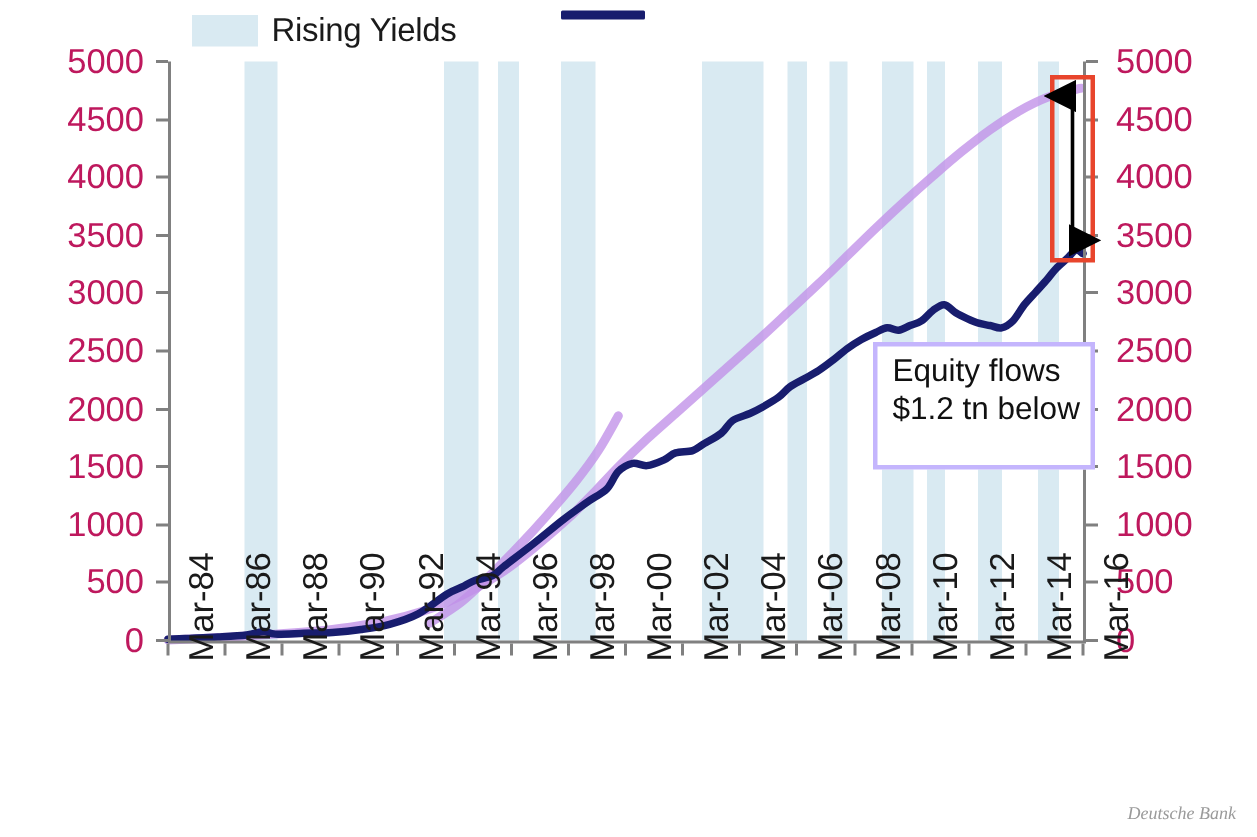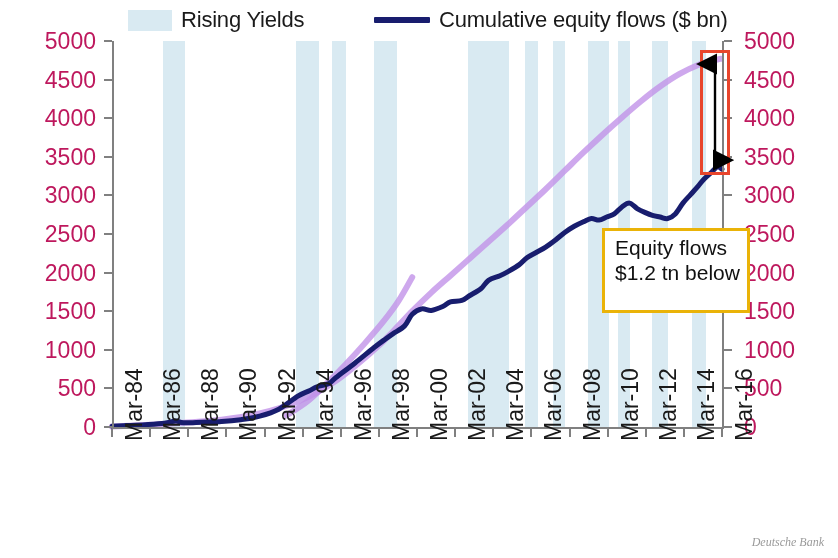--- a/index.html
+++ b/index.html
@@ -28,42 +28,41 @@
 
   .ylabel{position:absolute;font-size:23px;color:#be185d;
           transform:translateY(-50%);white-space:nowrap;}
   .ylabel-left{text-align:right;right:742px;}
   .ylabel-right{text-align:left;left:744px;}
 
   .xlabel{position:absolute;font-size:23px;color:#1a1a1a;white-space:nowrap;
           transform-origin:left top;transform:rotate(-90deg);}
 
   
-  .anno-box{position:absolute;border:3px solid #eab308;background:#ffffff;
-            box-sizing:border-box;padding:4px 8px 6px 10px;margin-left:20px;}
+  .anno-box{position:absolute;border:3px solid #c4b5fd;background:#ffffff;
+            box-sizing:border-box;padding:4px 8px 6px 10px;}
   .anno-line{font-size:21px;color:#111;line-height:25px;white-space:nowrap;}
   .gap-box{position:absolute;border:3px solid #e8452c;box-sizing:border-box;
            background:transparent;}
 
   .footer{position:absolute;right:14px;bottom:8px;font-size:12px;color:#9a9a9a;
           font-family:"Liberation Serif",serif;font-style:italic;}
 </style>
 </head>
 <body>
 
 <div id="chart-root">
 
   <div class="legend">
     <div class="legend-item" style="left:128px;top:3px;">
       <span class="legend-swatch-band"></span>
       <span class="legend-label">Rising Yields</span>
     </div>
     <div class="legend-item" style="left:374px;top:3px;">
       <span class="legend-swatch-line"></span>
-      <span class="legend-label">Cumulative equity flows ($ bn)</span>
     </div>
   </div>
 
   <div class="plot" id="plot-area">
     <div id="bands-layer">
         <div class="band" style="left: 50.5156px; width: 22.875px; background: rgb(217, 234, 242);"></div>
         <div class="band" style="left: 183.953px; width: 22.875px; background: rgb(217, 234, 242);"></div>
         <div class="band" style="left: 220.172px; width: 13.3438px; background: rgb(217, 234, 242);"></div>
         <div class="band" style="left: 262.109px; width: 22.875px; background: rgb(217, 234, 242);"></div>
         <div class="band" style="left: 355.516px; width: 41.9375px; background: rgb(217, 234, 242);"></div>

